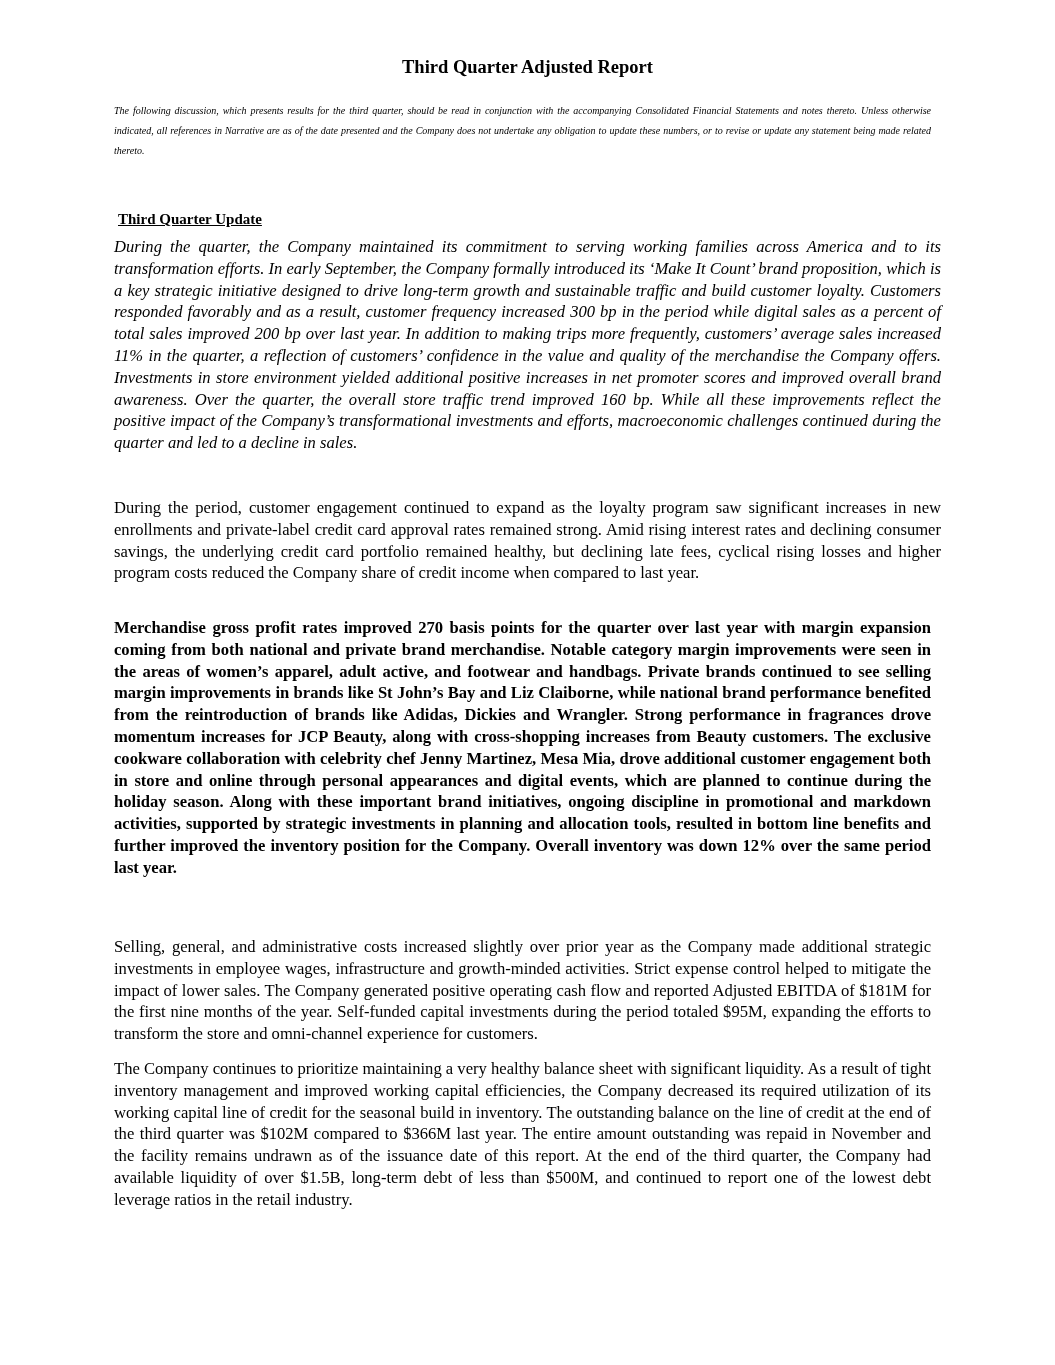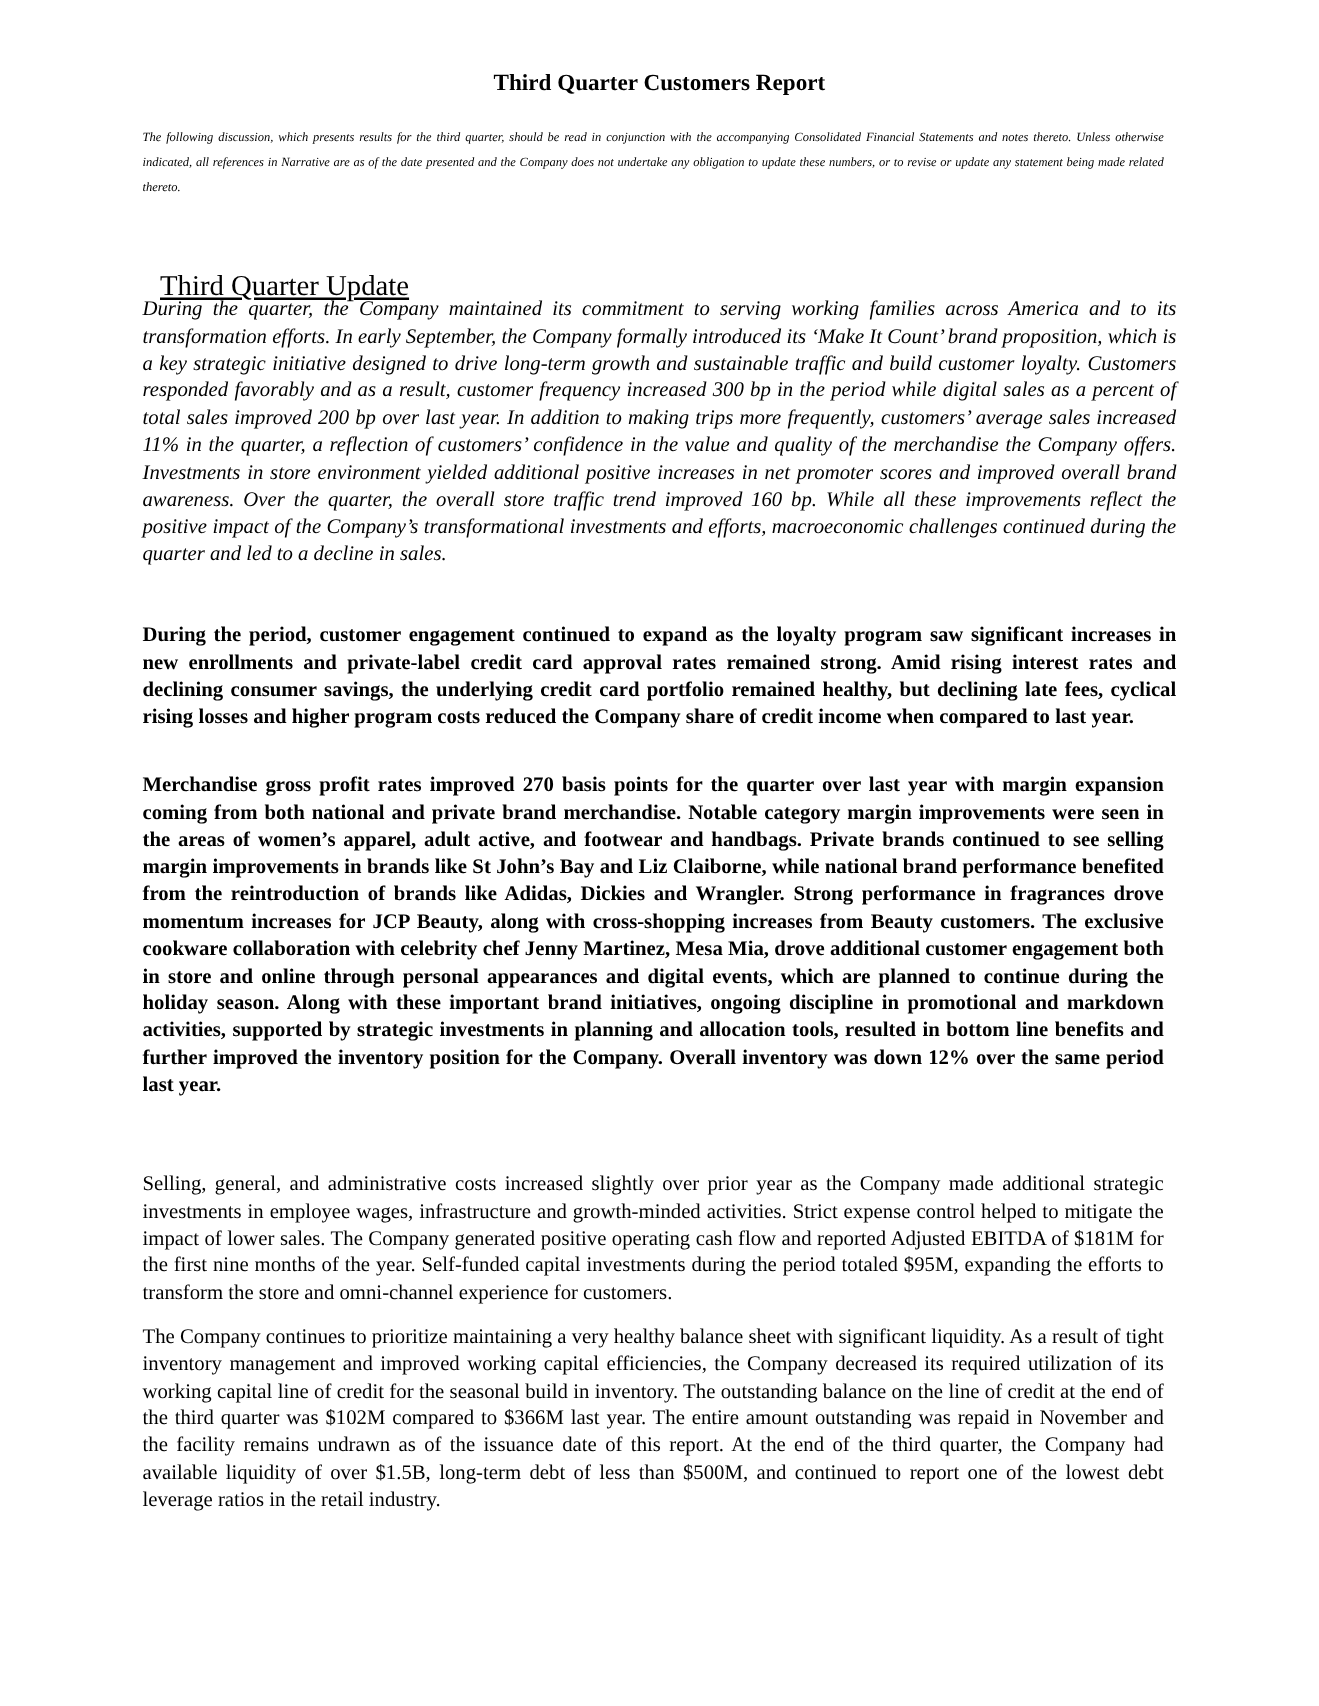--- a/index.html
+++ b/index.html
@@ -40,46 +40,46 @@
       font-style: italic;
       font-size: 10px;
       line-height: 20px;
       text-align: justify;
       margin: 0;
     }
     .section-heading {
       position: absolute;
       left: 0;
       top: 204px;
-      font-weight: normal;
-      font-size: 23px;
+      font-weight: bold;
+      font-size: 15px;
       line-height: 22px;
       text-decoration: underline;
-      margin: 14px;
+      margin: 4px;
     }
     .para {
       position: absolute;
       left: 0;
       font-size: 16.6px;
       line-height: 21.8px;
       text-align: justify;
       margin: 0;
       text-align-last: left;
     }
     .p1 { top: 236px; width: 827px; font-style: italic; }
-    .p2 { top: 497px; width: 827px; font-weight: bold; }
+    .p2 { top: 497px; width: 827px; }
     .p3 { top: 617px; width: 817px; font-weight: bold; }
     .p4 { top: 936px; width: 817px; }
     .p5 { top: 1058px; width: 817px; }
   </style>
 </head>
 <body>
 
 <div class="page">
-  <h1 class="title">Third Quarter Customers Report</h1>
+  <h1 class="title">Third Quarter Adjusted Report</h1>
 
   <p class="intro">The following discussion, which presents results for the third quarter, should be read in conjunction with the accompanying Consolidated Financial Statements and notes thereto. Unless otherwise indicated, all references in Narrative are as of the date presented and the Company does not undertake any obligation to update these numbers, or to revise or update any statement being made related thereto.</p>
 
   <h2 class="section-heading">Third Quarter Update</h2>
 
   <p class="para p1">During the quarter, the Company maintained its commitment to serving working families across America and to its transformation efforts. In early September, the Company formally introduced its ‘Make It Count’ brand proposition, which is a key strategic initiative designed to drive long-term growth and sustainable traffic and build customer loyalty. Customers responded favorably and as a result, customer frequency increased 300 bp in the period while digital sales as a percent of total sales improved 200 bp over last year. In addition to making trips more frequently, customers’ average sales increased 11% in the quarter, a reflection of customers’ confidence in the value and quality of the merchandise the Company offers. Investments in store environment yielded additional positive increases in net promoter scores and improved overall brand awareness. Over the quarter, the overall store traffic trend improved 160 bp. While all these improvements reflect the positive impact of the Company’s transformational investments and efforts, macroeconomic challenges continued during the quarter and led to a decline in sales.</p>
 
   <p class="para p2">During the period, customer engagement continued to expand as the loyalty program saw significant increases in new enrollments and private-label credit card approval rates remained strong. Amid rising interest rates and declining consumer savings, the underlying credit card portfolio remained healthy, but declining late fees, cyclical rising losses and higher program costs reduced the Company share of credit income when compared to last year.</p>
 
   <p class="para p3">Merchandise gross profit rates improved 270 basis points for the quarter over last year with margin expansion coming from both national and private brand merchandise. Notable category margin improvements were seen in the areas of women’s apparel, adult active, and footwear and handbags. Private brands continued to see selling margin improvements in brands like St John’s Bay and Liz Claiborne, while national brand performance benefited from the reintroduction of brands like Adidas, Dickies and Wrangler. Strong performance in fragrances drove momentum increases for JCP Beauty, along with cross-shopping increases from Beauty customers. The exclusive cookware collaboration with celebrity chef Jenny Martinez, Mesa Mia, drove additional customer engagement both in store and online through personal appearances and digital events, which are planned to continue during the holiday season. Along with these important brand initiatives, ongoing discipline in promotional and markdown activities, supported by strategic investments in planning and allocation tools, resulted in bottom line benefits and further improved the inventory position for the Company. Overall inventory was down 12% over the same period last year.</p>

